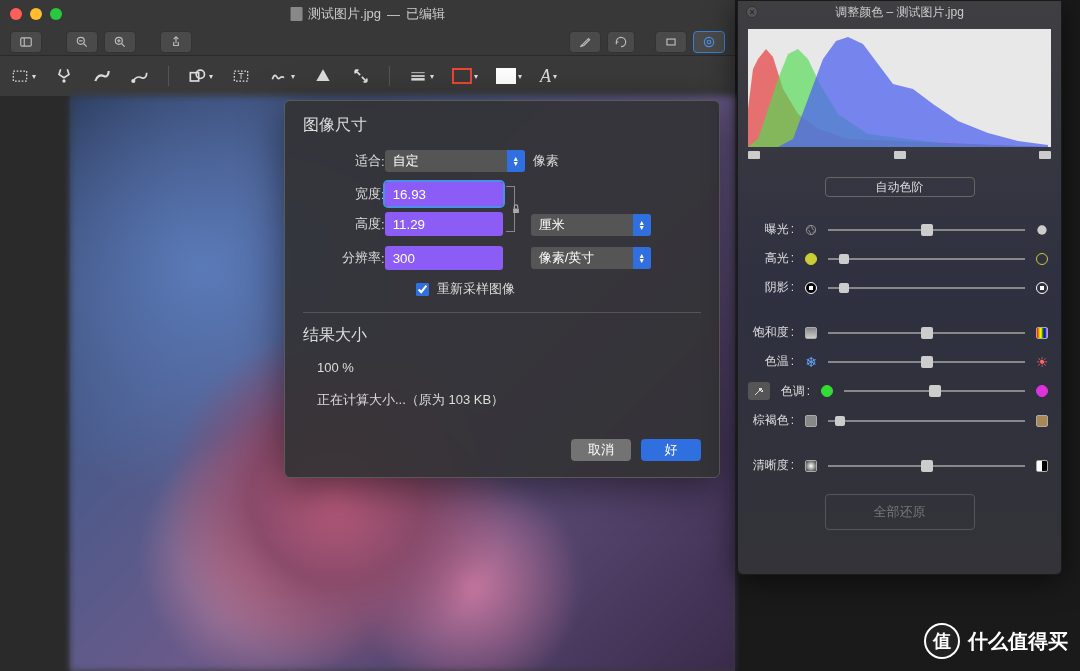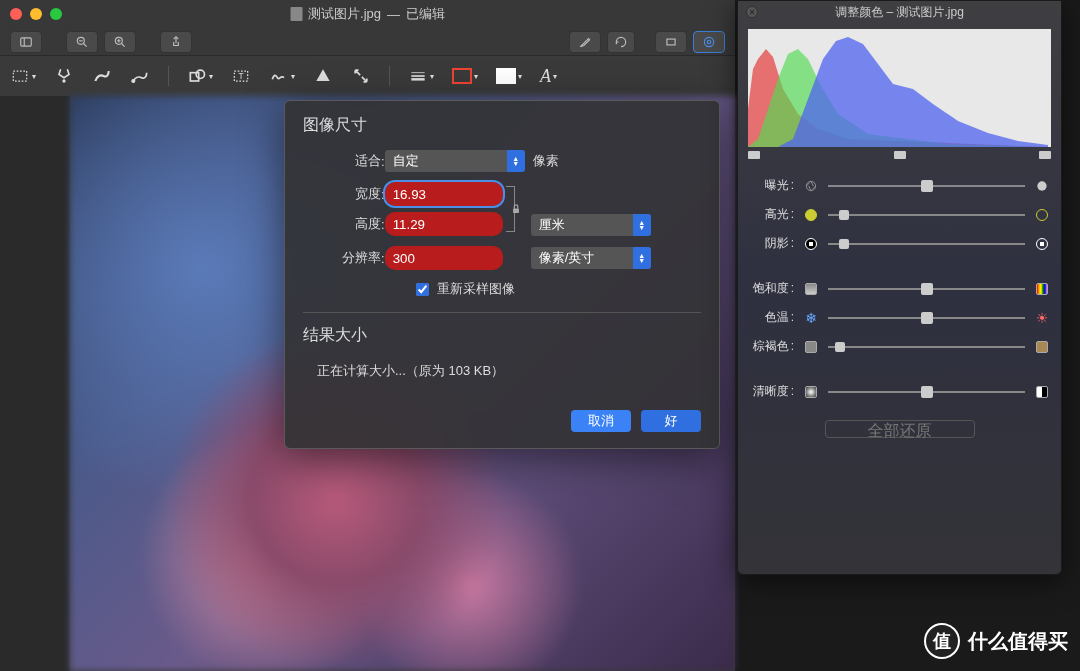--- a/index.html
+++ b/index.html
@@ -34,33 +34,33 @@
 .canvas-area { position: absolute; top: 96px; left: 70px; right: 0; bottom: 0; background: radial-gradient(circle at 40% 70%, #b85a7a 0%, #8a4a6a 15%, transparent 30%), radial-gradient(circle at 30% 80%, #d88aa0 0%, transparent 20%), radial-gradient(circle at 60% 85%, #c878a0 0%, transparent 18%), radial-gradient(circle at 20% 30%, #5a7ab8 0%, transparent 35%), linear-gradient(135deg, #2a3a5a 0%, #4a5a8a 30%, #6a5a8a 55%, #3a2a4a 100%); filter: blur(3px); }
 .canvas-bg { position: absolute; top: 96px; left: 0; width: 70px; bottom: 0; background: #2a2a2a; }
 
 
 .dialog { position: absolute; top: 100px; left: 284px; width: 436px; background: rgba(50,50,52,0.92); border: 1px solid #5a5a5a; border-radius: 6px; box-shadow: 0 10px 40px rgba(0,0,0,0.5); padding: 14px 18px 16px; color: #ddd; font-size: 13px; backdrop-filter: blur(10px); }
 .dlg-section-title { color: #ddd; font-size: 16px; margin-bottom: 14px; }
 .dlg-row { display: flex; align-items: center; margin-bottom: 10px; gap: 0; }
 .dlg-label { width: 78px; text-align: right; color: #ddd; }
 .dlg-select { background: #555; border: none; color: #fff; height: 22px; border-radius: 3px; padding: 0 4px 0 8px; display: flex; align-items: center; position: relative; }
 .dlg-select .arrows { position: absolute; right: 0; top: 0; width: 18px; height: 100%; background: #2f6fe0; border-radius: 0 3px 3px 0; display: flex; flex-direction: column; align-items: center; justify-content: center; color: white; font-size: 7px; line-height: 5px; }
-.dlg-input { background: #b91c1c; border: none; color: #fff; height: 24px; padding: 0 8px; border-radius: 10px; width: 118px; }
+.dlg-input { background: #8b5cf6; border: none; color: #fff; height: 24px; padding: 0 8px; border-radius: 3px; width: 118px; }
 .dlg-input.focus { outline: 2px solid #4a8fe8; }
 .dlg-unit { color: #ddd; margin-left: 8px; }
 .lock-bracket { width: 18px; position: relative; align-self: stretch; }
 .lock-bracket::before { content: ""; position: absolute; right: 6px; top: 4px; bottom: 4px; width: 8px; border-right: 1px solid #888; border-top: 1px solid #888; border-bottom: 1px solid #888; }
 .lock-icon { position: absolute; right: -2px; top: 50%; transform: translateY(-50%); width: 14px; height: 14px; color: #aaa; }
 .dlg-check { display: flex; align-items: center; gap: 8px; margin-left: 113px; margin-bottom: 6px; }
 .dlg-check input { accent-color: #2f6fe0; }
 .dlg-hr { border: none; border-top: 1px solid #555; margin: 14px 0 12px; }
 .dlg-result { margin-top: 10px; color: #ddd; }
 .dlg-buttons { display: flex; justify-content: flex-end; gap: 10px; margin-top: 30px; }
 .dlg-btn { width: 60px; height: 22px; border-radius: 4px; border: none; font-size: 13px; cursor: pointer; }
-.dlg-btn.cancel { background: #3b82f6; color: #fff; }
+.dlg-btn.cancel { background: #737373; color: #fff; }
 .dlg-btn.ok { background: #2f6fe0; color: #fff; }
 
 
 .adjust-panel { position: absolute; top: 0; right: 18px; width: 325px; height: 575px; background: linear-gradient(180deg, #3f3f42 0%, #2f3040 50%, #333338 100%); border: 1px solid #1a1a1a; border-radius: 0 0 6px 6px; box-shadow: 0 5px 30px rgba(0,0,0,0.6); }
 .panel-titlebar { height: 22px; display: flex; align-items: center; position: relative; }
 .panel-close { position: absolute; left: 8px; width: 12px; height: 12px; border-radius: 50%; background: #555; border: 1px solid #333; display: flex; align-items: center; justify-content: center; color: #222; font-size: 8px; cursor: pointer; }
 .panel-title { position: absolute; left: 50%; transform: translateX(-50%); color: #ccc; font-size: 12px; }
 
 .histogram { margin: 6px 10px 4px; height: 118px; background: #e8e8e8; position: relative; overflow: hidden; }
 .histo-layer { position: absolute; bottom: 0; left: 0; right: 0; height: 100%; }
@@ -73,21 +73,21 @@
 .slider-label { width: 44px; text-align: right; }
 .slider-label::after { content: ":"; margin-left: 2px; }
 .slider-icon-l, .slider-icon-r { width: 14px; height: 14px; display: flex; align-items: center; justify-content: center; }
 .slider-track { flex: 1; height: 2px; background: #888; position: relative; }
 .slider-thumb { position: absolute; top: -5px; width: 12px; height: 12px; background: #ccc; border-radius: 2px; transform: translateX(-50%); cursor: pointer; }
 .slider-thumb.small { width: 10px; height: 10px; top: -4px; }
 
 .slider-group-gap { height: 16px; }
 .eyedrop-btn { width: 22px; height: 18px; background: #555; border-radius: 3px; margin-left: -2px; display: flex; align-items: center; justify-content: center; cursor: pointer; }
 
-.reset-btn { display: block; margin: 20px auto 12px; width: 150px; height: 18px; border-radius: 4px; background: transparent; border: 1px solid #555; color: #777; font-size: 16px; cursor: pointer; }
+.reset-btn { display: block; margin: 20px auto 12px; width: 150px; height: 36px; border-radius: 4px; background: transparent; border: 1px solid #555; color: #777; font-size: 13px; cursor: pointer; }
 
 .watermark { position: absolute; bottom: 12px; right: 12px; display: flex; align-items: center; gap: 8px; color: white; font-size: 20px; font-weight: bold; }
 .wm-badge { width: 36px; height: 36px; border-radius: 50%; background: #222; border: 2px solid #fff; display: flex; align-items: center; justify-content: center; color: white; font-size: 18px; font-weight: bold; }
 
 .small-icon { width: 12px; height: 12px; border: 1px solid #aaa; border-radius: 2px; }
 .circle-icon { width: 12px; height: 12px; border: 1px solid currentColor; border-radius: 50%; }
 </style>
 </head>
 <body>
 
@@ -296,20 +296,21 @@
 
   <div class="dlg-check">
     <input type="checkbox" checked="" style="">
     <span>重新采样图像</span>
   </div>
 
   <hr class="dlg-hr">
 
   <div class="dlg-section-title">结果大小</div>
   <div style="margin-left:14px">
+    <div class="dlg-result">100 %</div>
     <div class="dlg-result" style="margin-top:16px">正在计算大小...（原为 103 KB）</div>
   </div>
 
   <div class="dlg-buttons">
     <button class="dlg-btn cancel">取消</button>
     <button class="dlg-btn ok">好</button>
   </div>
 </div>
 
 <div class="adjust-panel">
@@ -324,20 +325,21 @@
       <polygon fill="rgba(80,220,80,0.65)" points="0,118 10,110 20,80 30,50 40,25 50,20 60,30 72,55 90,85 120,105 200,115 300,118"></polygon>
       <polygon fill="rgba(80,100,240,0.75)" points="0,118 30,118 45,110 60,70 75,30 88,12 100,8 115,15 130,35 145,55 165,60 185,75 210,92 240,104 270,112 300,116 300,118"></polygon>
     </svg>
   </div>
   <div class="hist-sliders">
     <div class="hslider"></div>
     <div class="hslider"></div>
     <div class="hslider"></div>
   </div>
 
+  <button class="auto-btn">自动色阶</button>
 
   <div class="slider-row">
     <div class="slider-label">曝光</div>
     <div class="slider-icon-l">
         <svg viewBox="0 0 24 24" fill="none" stroke="#999" stroke-width="1.5">
           <circle cx="12" cy="12" r="8"></circle>
           <path d="M12 4L16 12M20 12L14 18M12 20L8 12M4 12L10 6"></path>
         </svg>
       </div>
     <div class="slider-track">
@@ -398,20 +400,37 @@
         <span style="color:#6af;font-size:14px">❄</span>
       </div>
     <div class="slider-track">
         <div class="slider-thumb" style="left:50%"></div>
       </div>
     <div class="slider-icon-r">
         <span style="color:#f66;font-size:14px">☀</span>
       </div>
   </div>
 
+  <div class="slider-row">
+    <div class="eyedrop-btn">
+        <svg width="12" height="12" viewBox="0 0 24 24" fill="none" stroke="#ddd" stroke-width="2">
+          <path d="M4 20L10 14M18 6L14 10M10 14L14 10M14 10L18 14L20 12L14 6L12 8L16 12"></path>
+        </svg>
+      </div>
+    <div class="slider-label" style="width:30px">色调</div>
+    <div class="slider-icon-l">
+        <div class="circle-icon" style="color:#3d3;background:#3d3"></div>
+      </div>
+    <div class="slider-track">
+        <div class="slider-thumb" style="left:50%"></div>
+      </div>
+    <div class="slider-icon-r">
+        <div class="circle-icon" style="color:#d3d;background:#d3d"></div>
+      </div>
+  </div>
 
   <div class="slider-row">
     <div class="slider-label">棕褐色</div>
     <div class="slider-icon-l">
         <div class="small-icon" style="background:#888"></div>
       </div>
     <div class="slider-track">
         <div class="slider-thumb small" style="left:6%"></div>
       </div>
     <div class="slider-icon-r">

